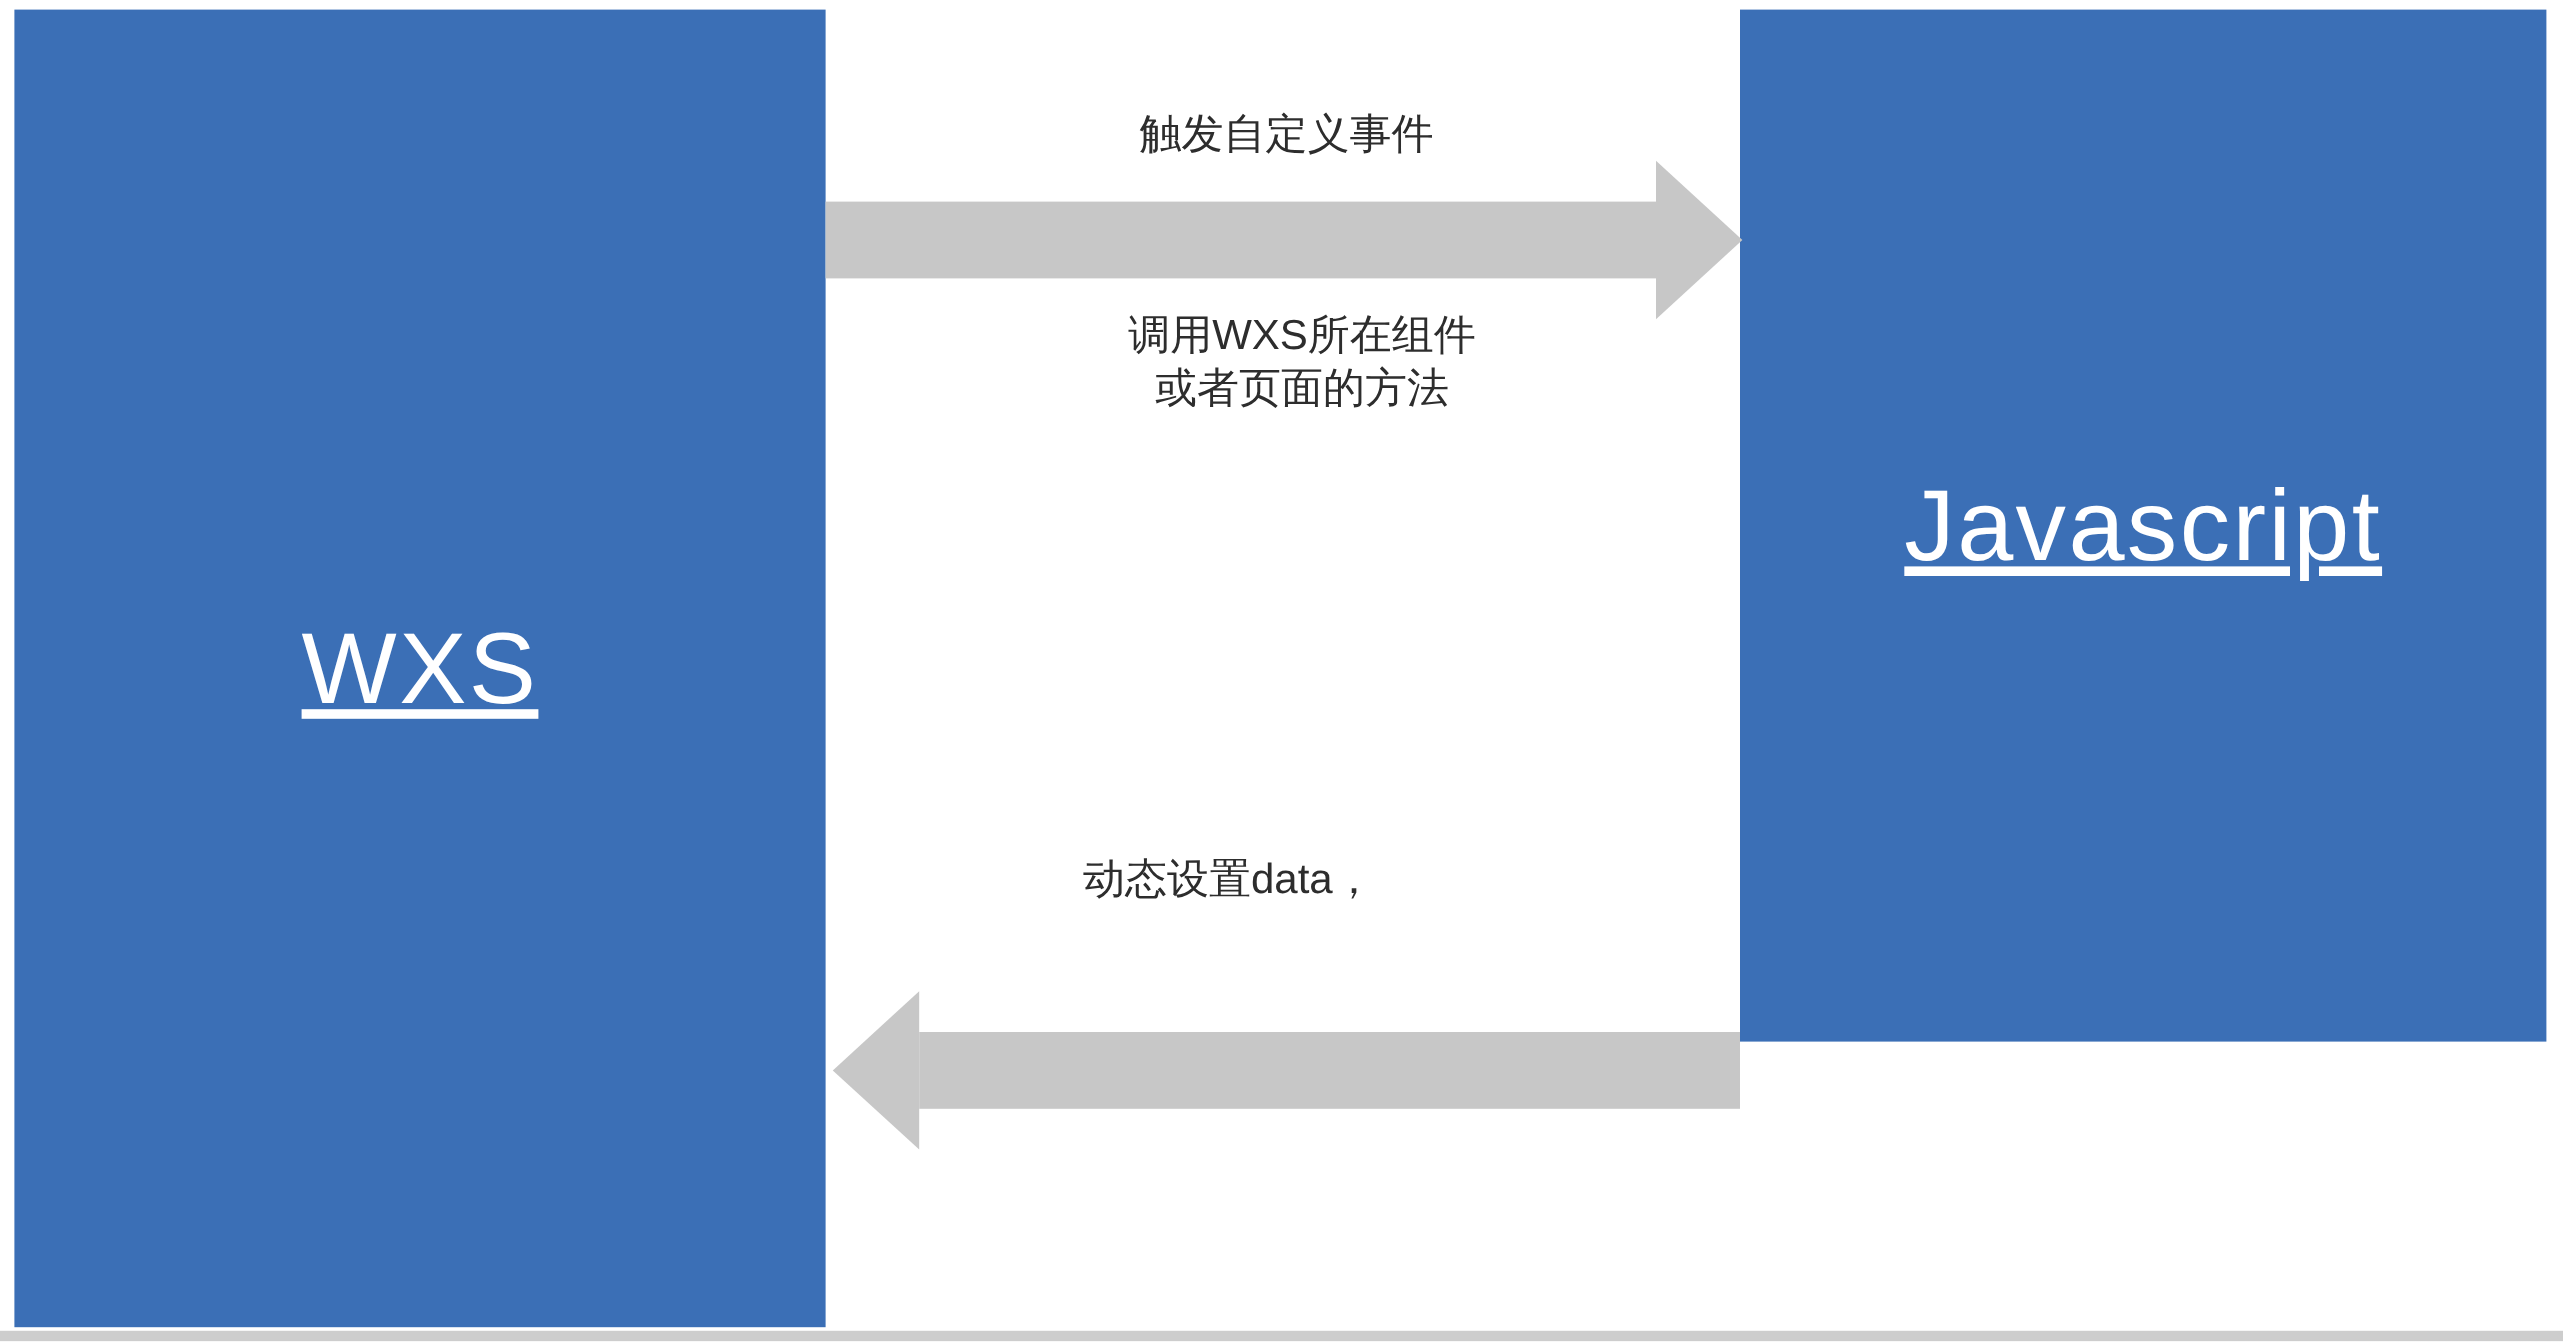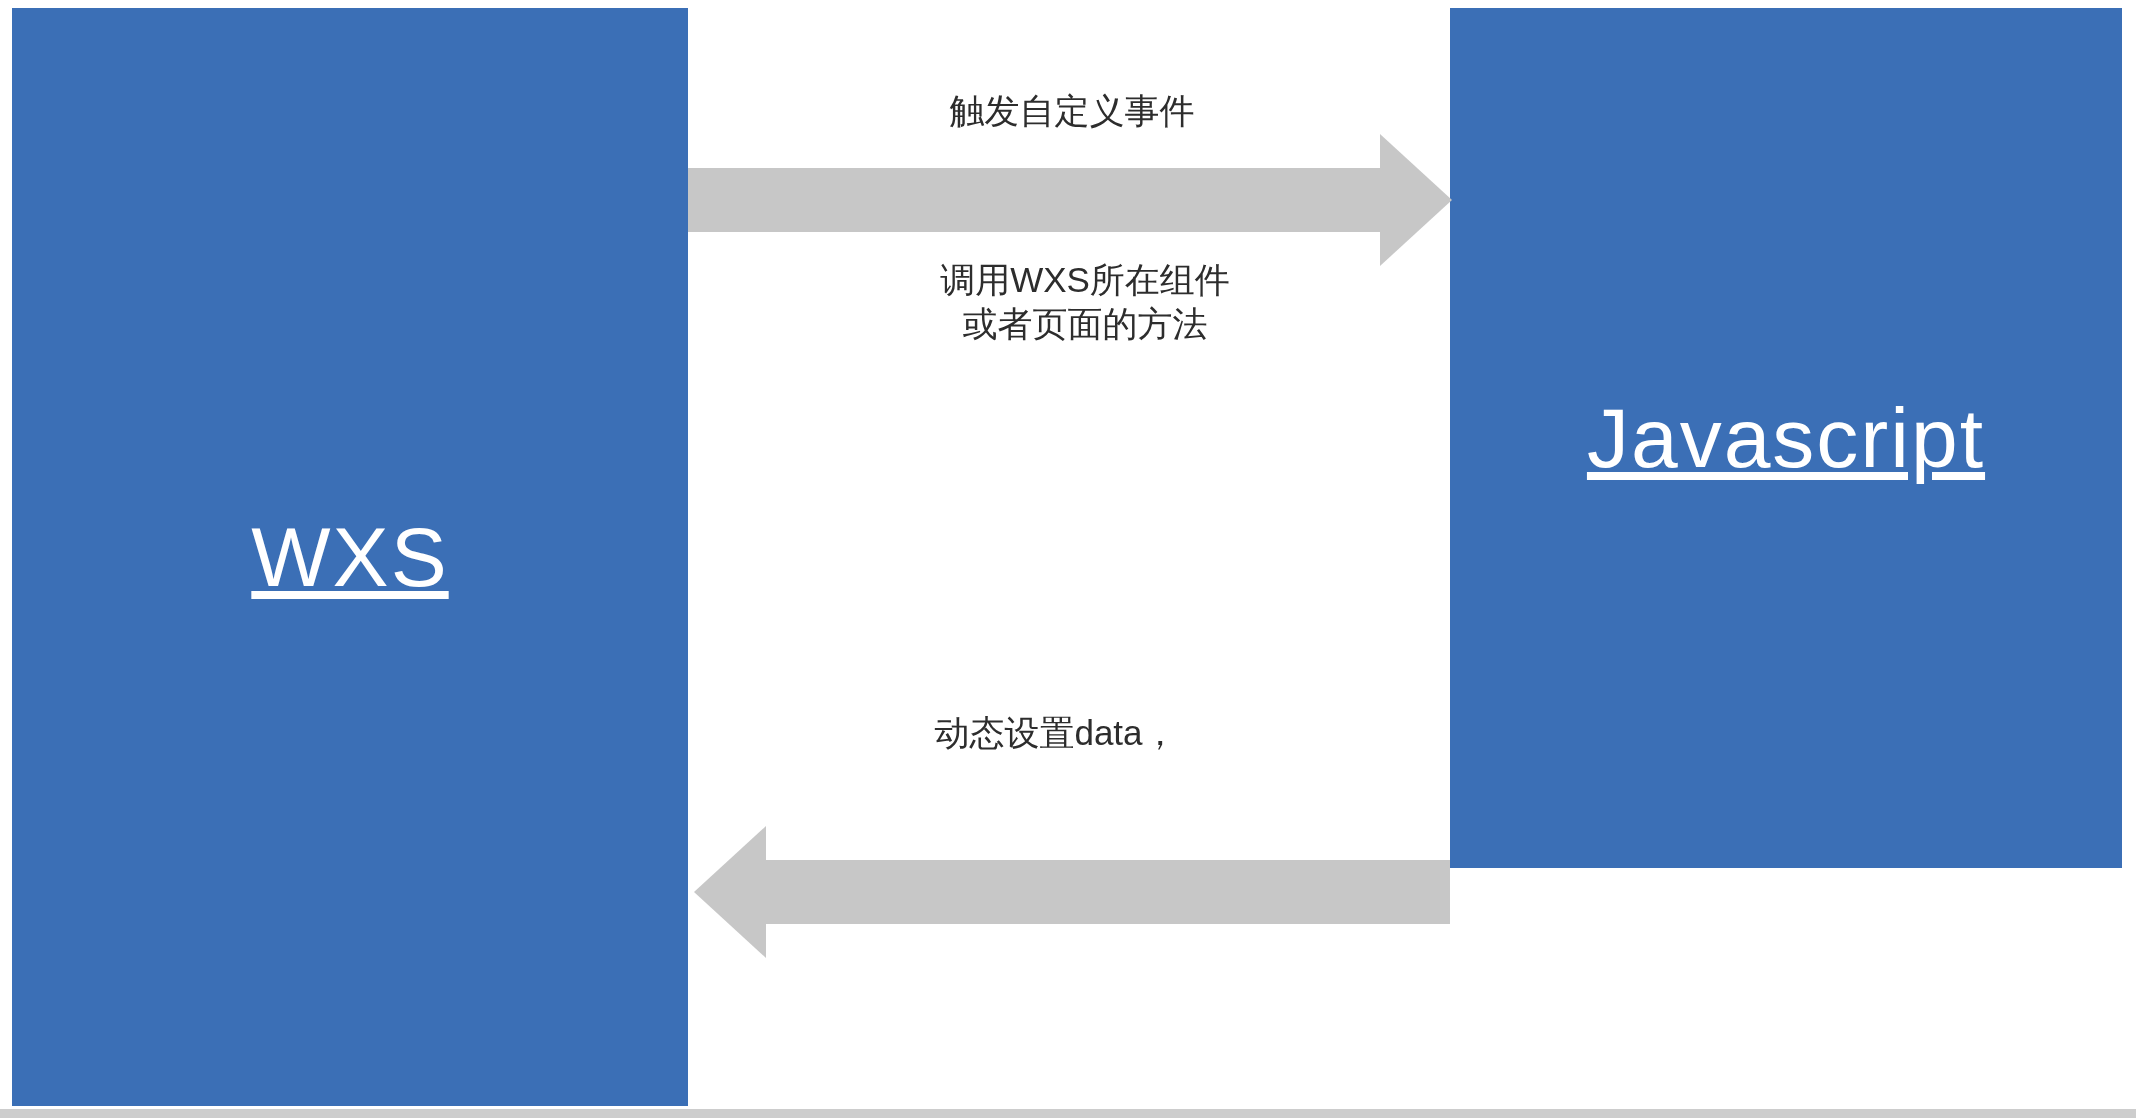--- a/index.html
+++ b/index.html
@@ -59,21 +59,21 @@
   .label {
     position: absolute;
     color: #2d2d2d;
     font-size: 35px;
     text-align: center;
     transform: translateX(-50%);
     white-space: nowrap;
   }
   .top-above    { left: 1072px; top: 88px; }
   .top-below    { left: 1085px; top: 258px; line-height: 1.26; }
-  .bottom-above { left: 1056px; top: 710px; line-height: 1.3; }
+  .bottom-above { left: 1024px; top: 710px; line-height: 1.3; }
   .bottom-edge {
     position: absolute;
     left: 0;
     bottom: 0;
     width: 100%;
     height: 9px;
     background: #cdcdcd;
   }
 </style>
 </head>

